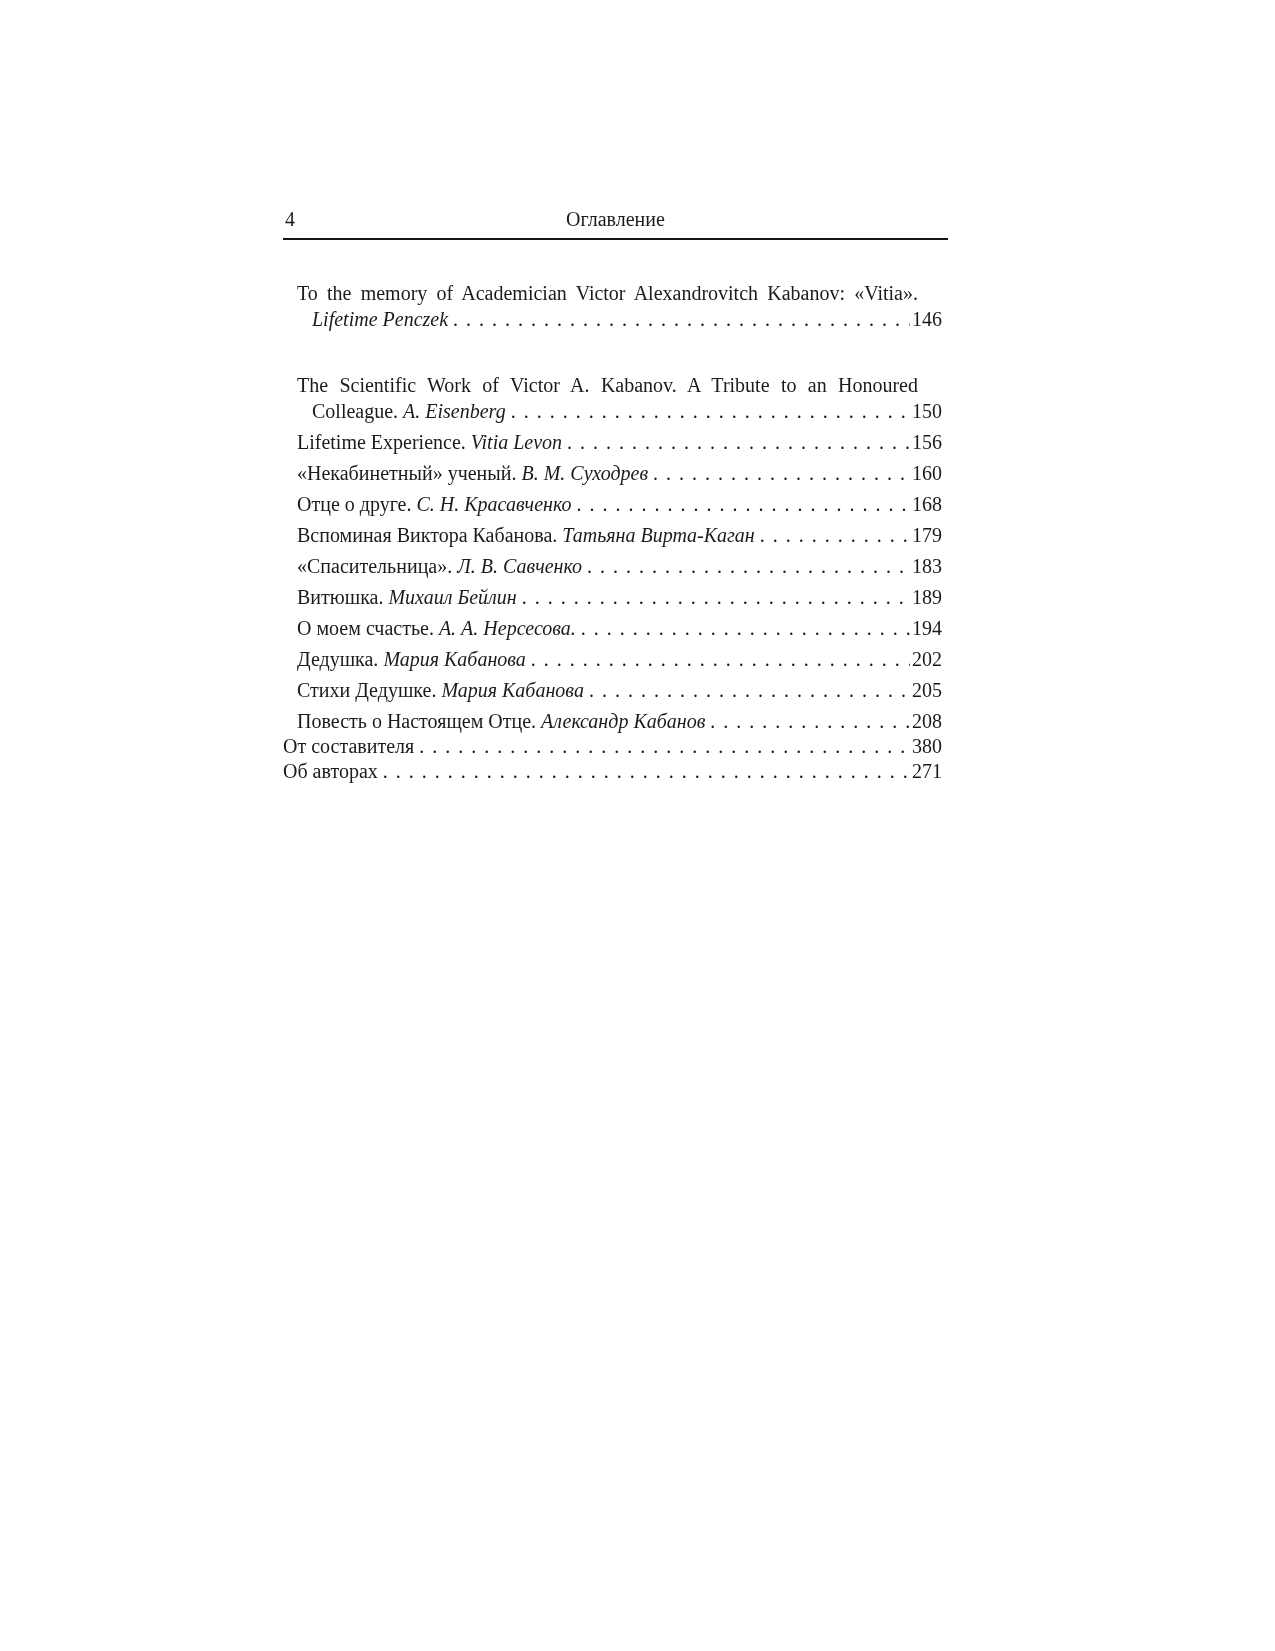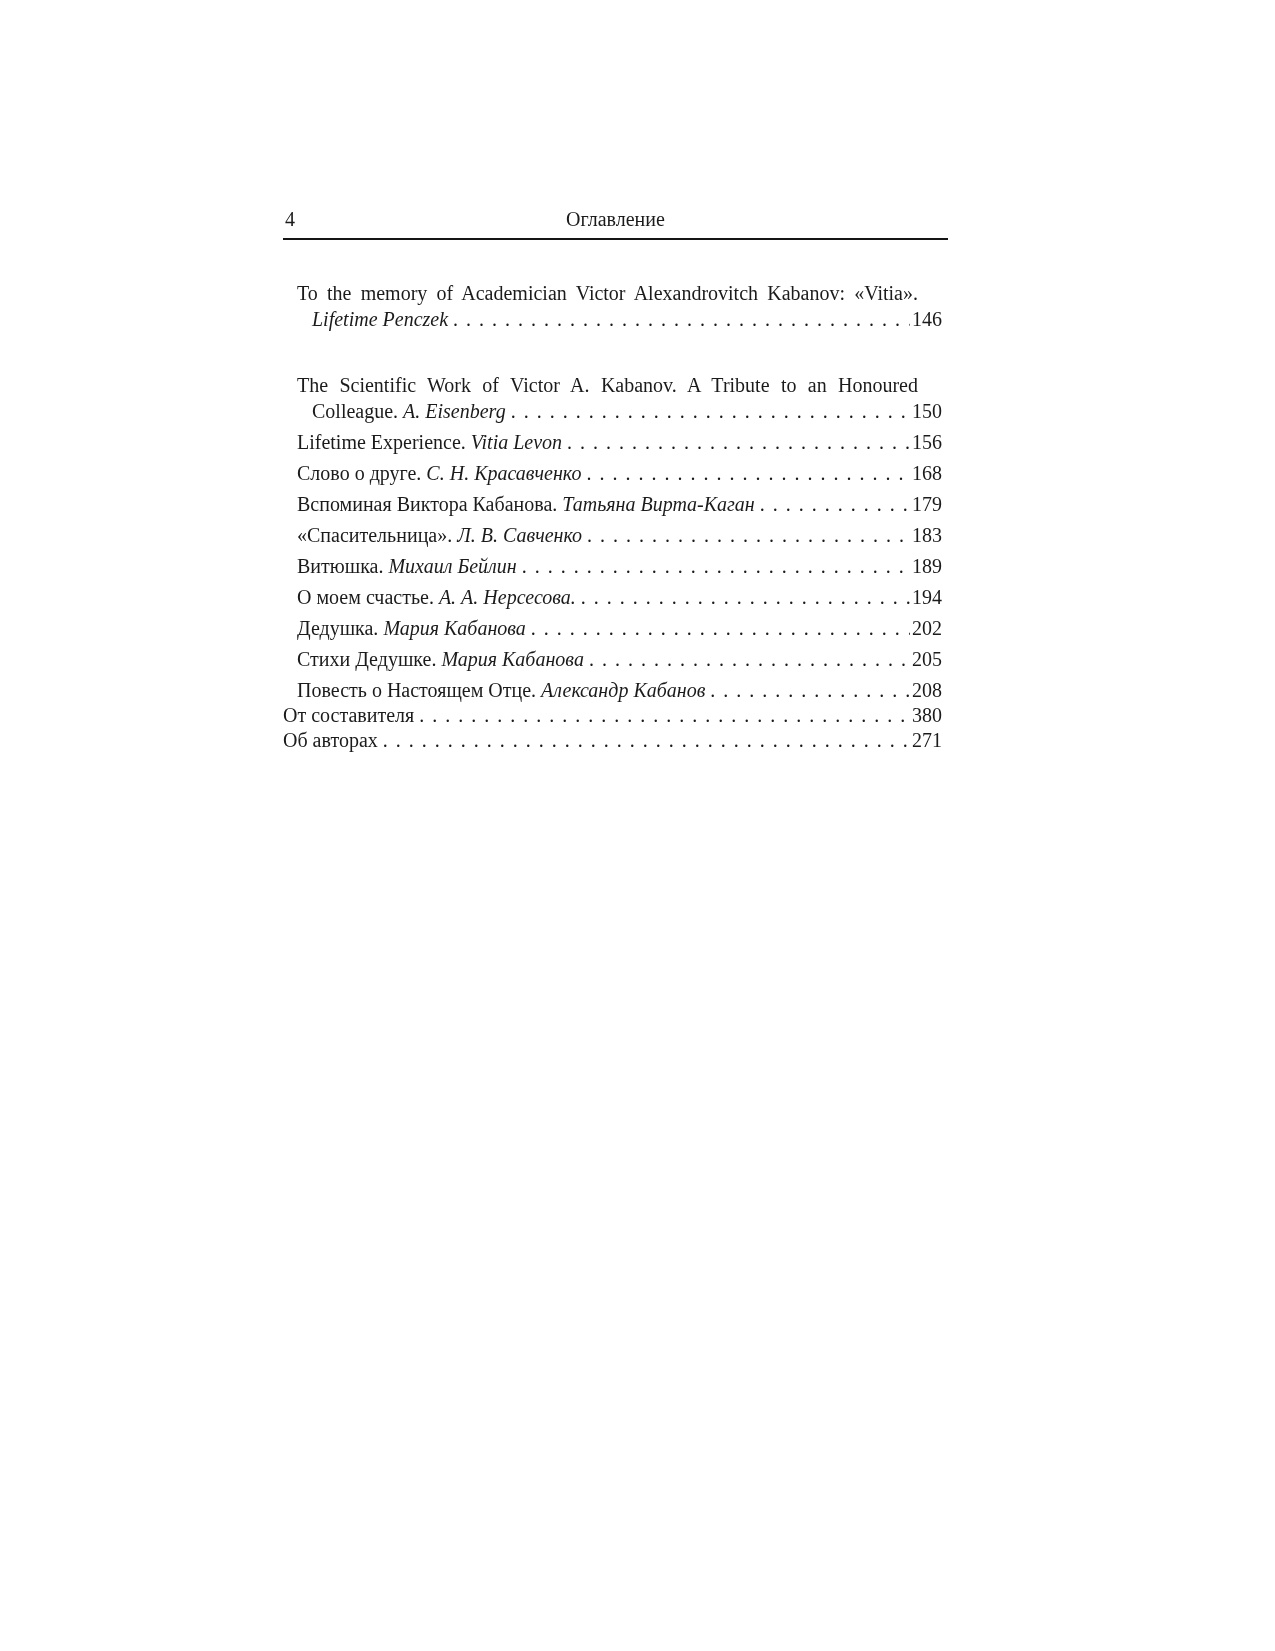--- a/index.html
+++ b/index.html
@@ -123,24 +123,32 @@
       <div class="entry">
         <div class="row">
           <span class="t">Lifetime Experience. </span>
             <span class="t it">Vitia Levon</span>
           <span class="dots"></span>
           <span class="pg">156</span>
         </div>
       </div>
 
 
-
-      <div class="entry">
-        <div class="row">
-          <span class="t">Слово о друге. </span>
+      <div class="entry">
+        <div class="row">
+          <span class="t">«Некабинетный» ученый. </span>
+            <span class="t it">В. М. Суходрев</span>
+          <span class="dots"></span>
+          <span class="pg">160</span>
+        </div>
+      </div>
+
+      <div class="entry">
+        <div class="row">
+          <span class="t">Отце о друге. </span>
             <span class="t it">С. Н. Красавченко</span>
           <span class="dots"></span>
           <span class="pg">168</span>
         </div>
       </div>
 
       <div class="entry">
         <div class="row">
           <span class="t">Вспоминая Виктора Кабанова. </span>
             <span class="t it">Татьяна Вирта-Каган</span>

